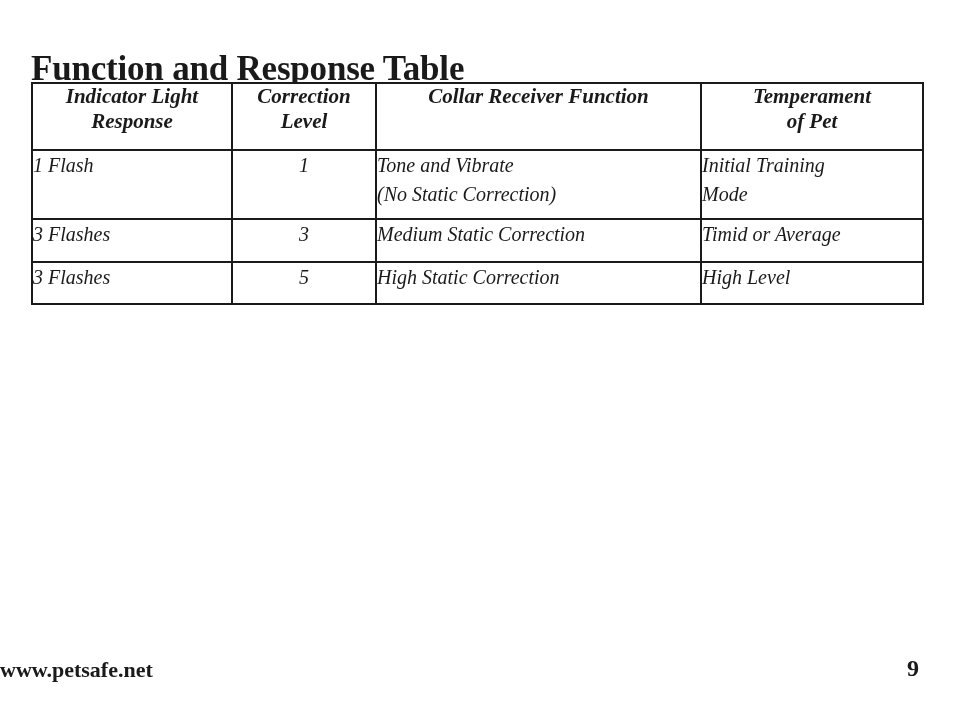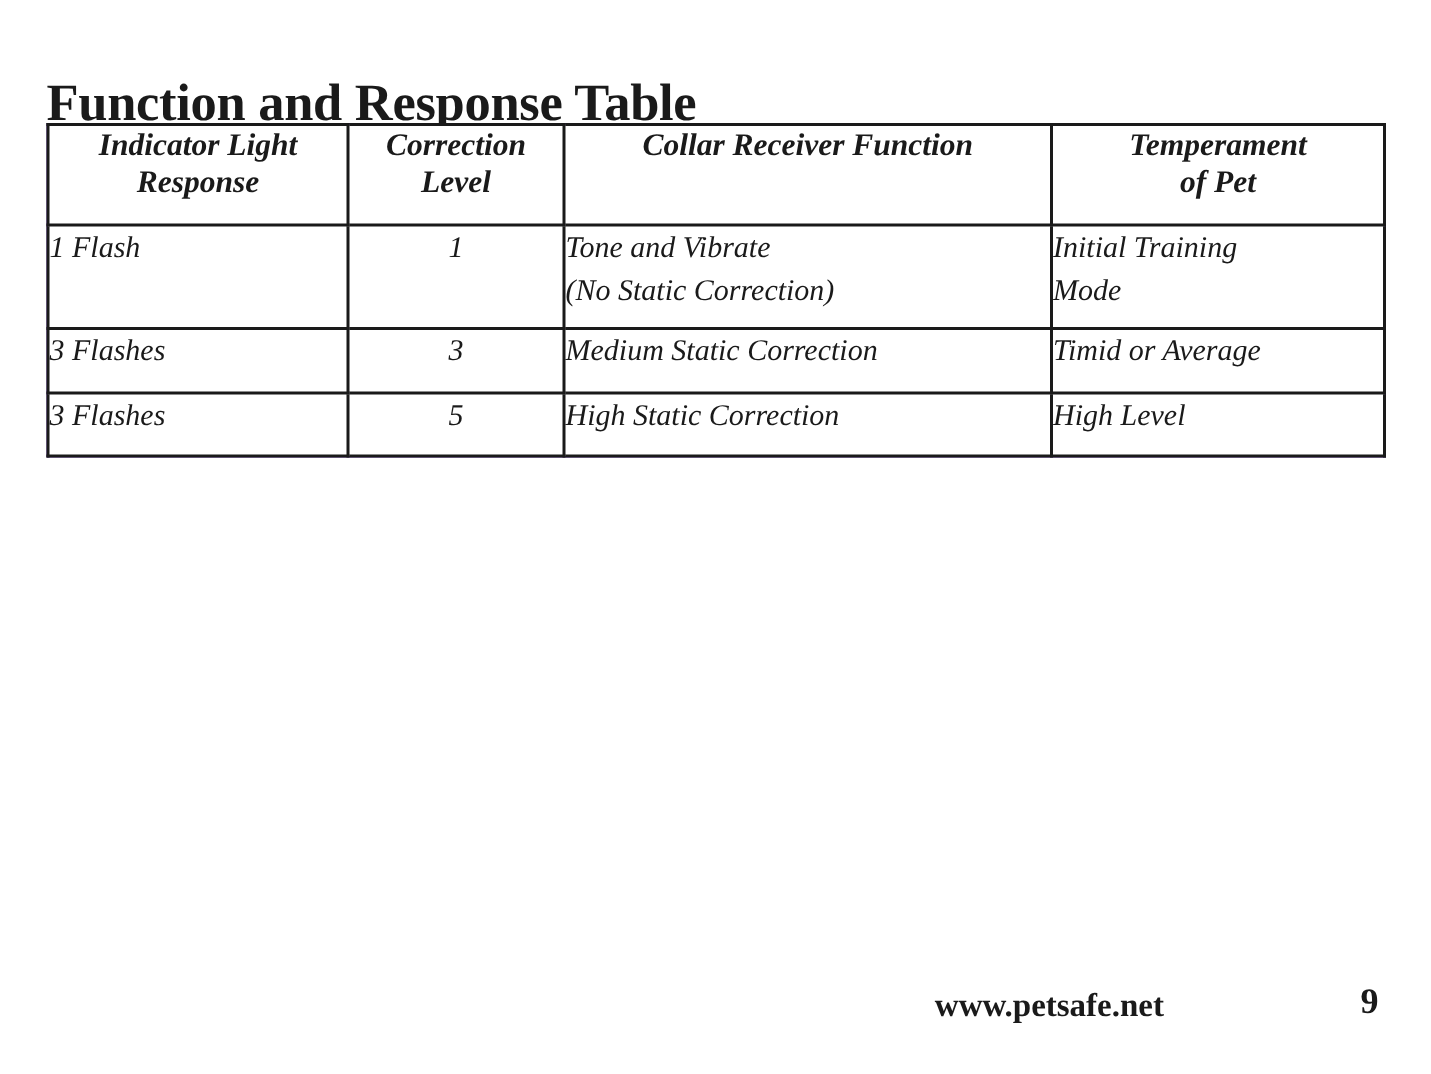--- a/index.html
+++ b/index.html
@@ -95,21 +95,21 @@
   .r6 td { height: 60px; }
 
   .cell-line { display: block; white-space: nowrap; }
 
   
   #footer-site {
     position: absolute;
     left: 0;
     top: 657px;
     width: 776px;
-    text-align: right;
+    text-align: left;
     font-size: 22px;
     font-weight: bold;
     letter-spacing: 0px;
     color: #1a1a1a;
   }
   #footer-page-number {
     position: absolute;
     left: 898px;
     top: 655px;
     width: 30px;

